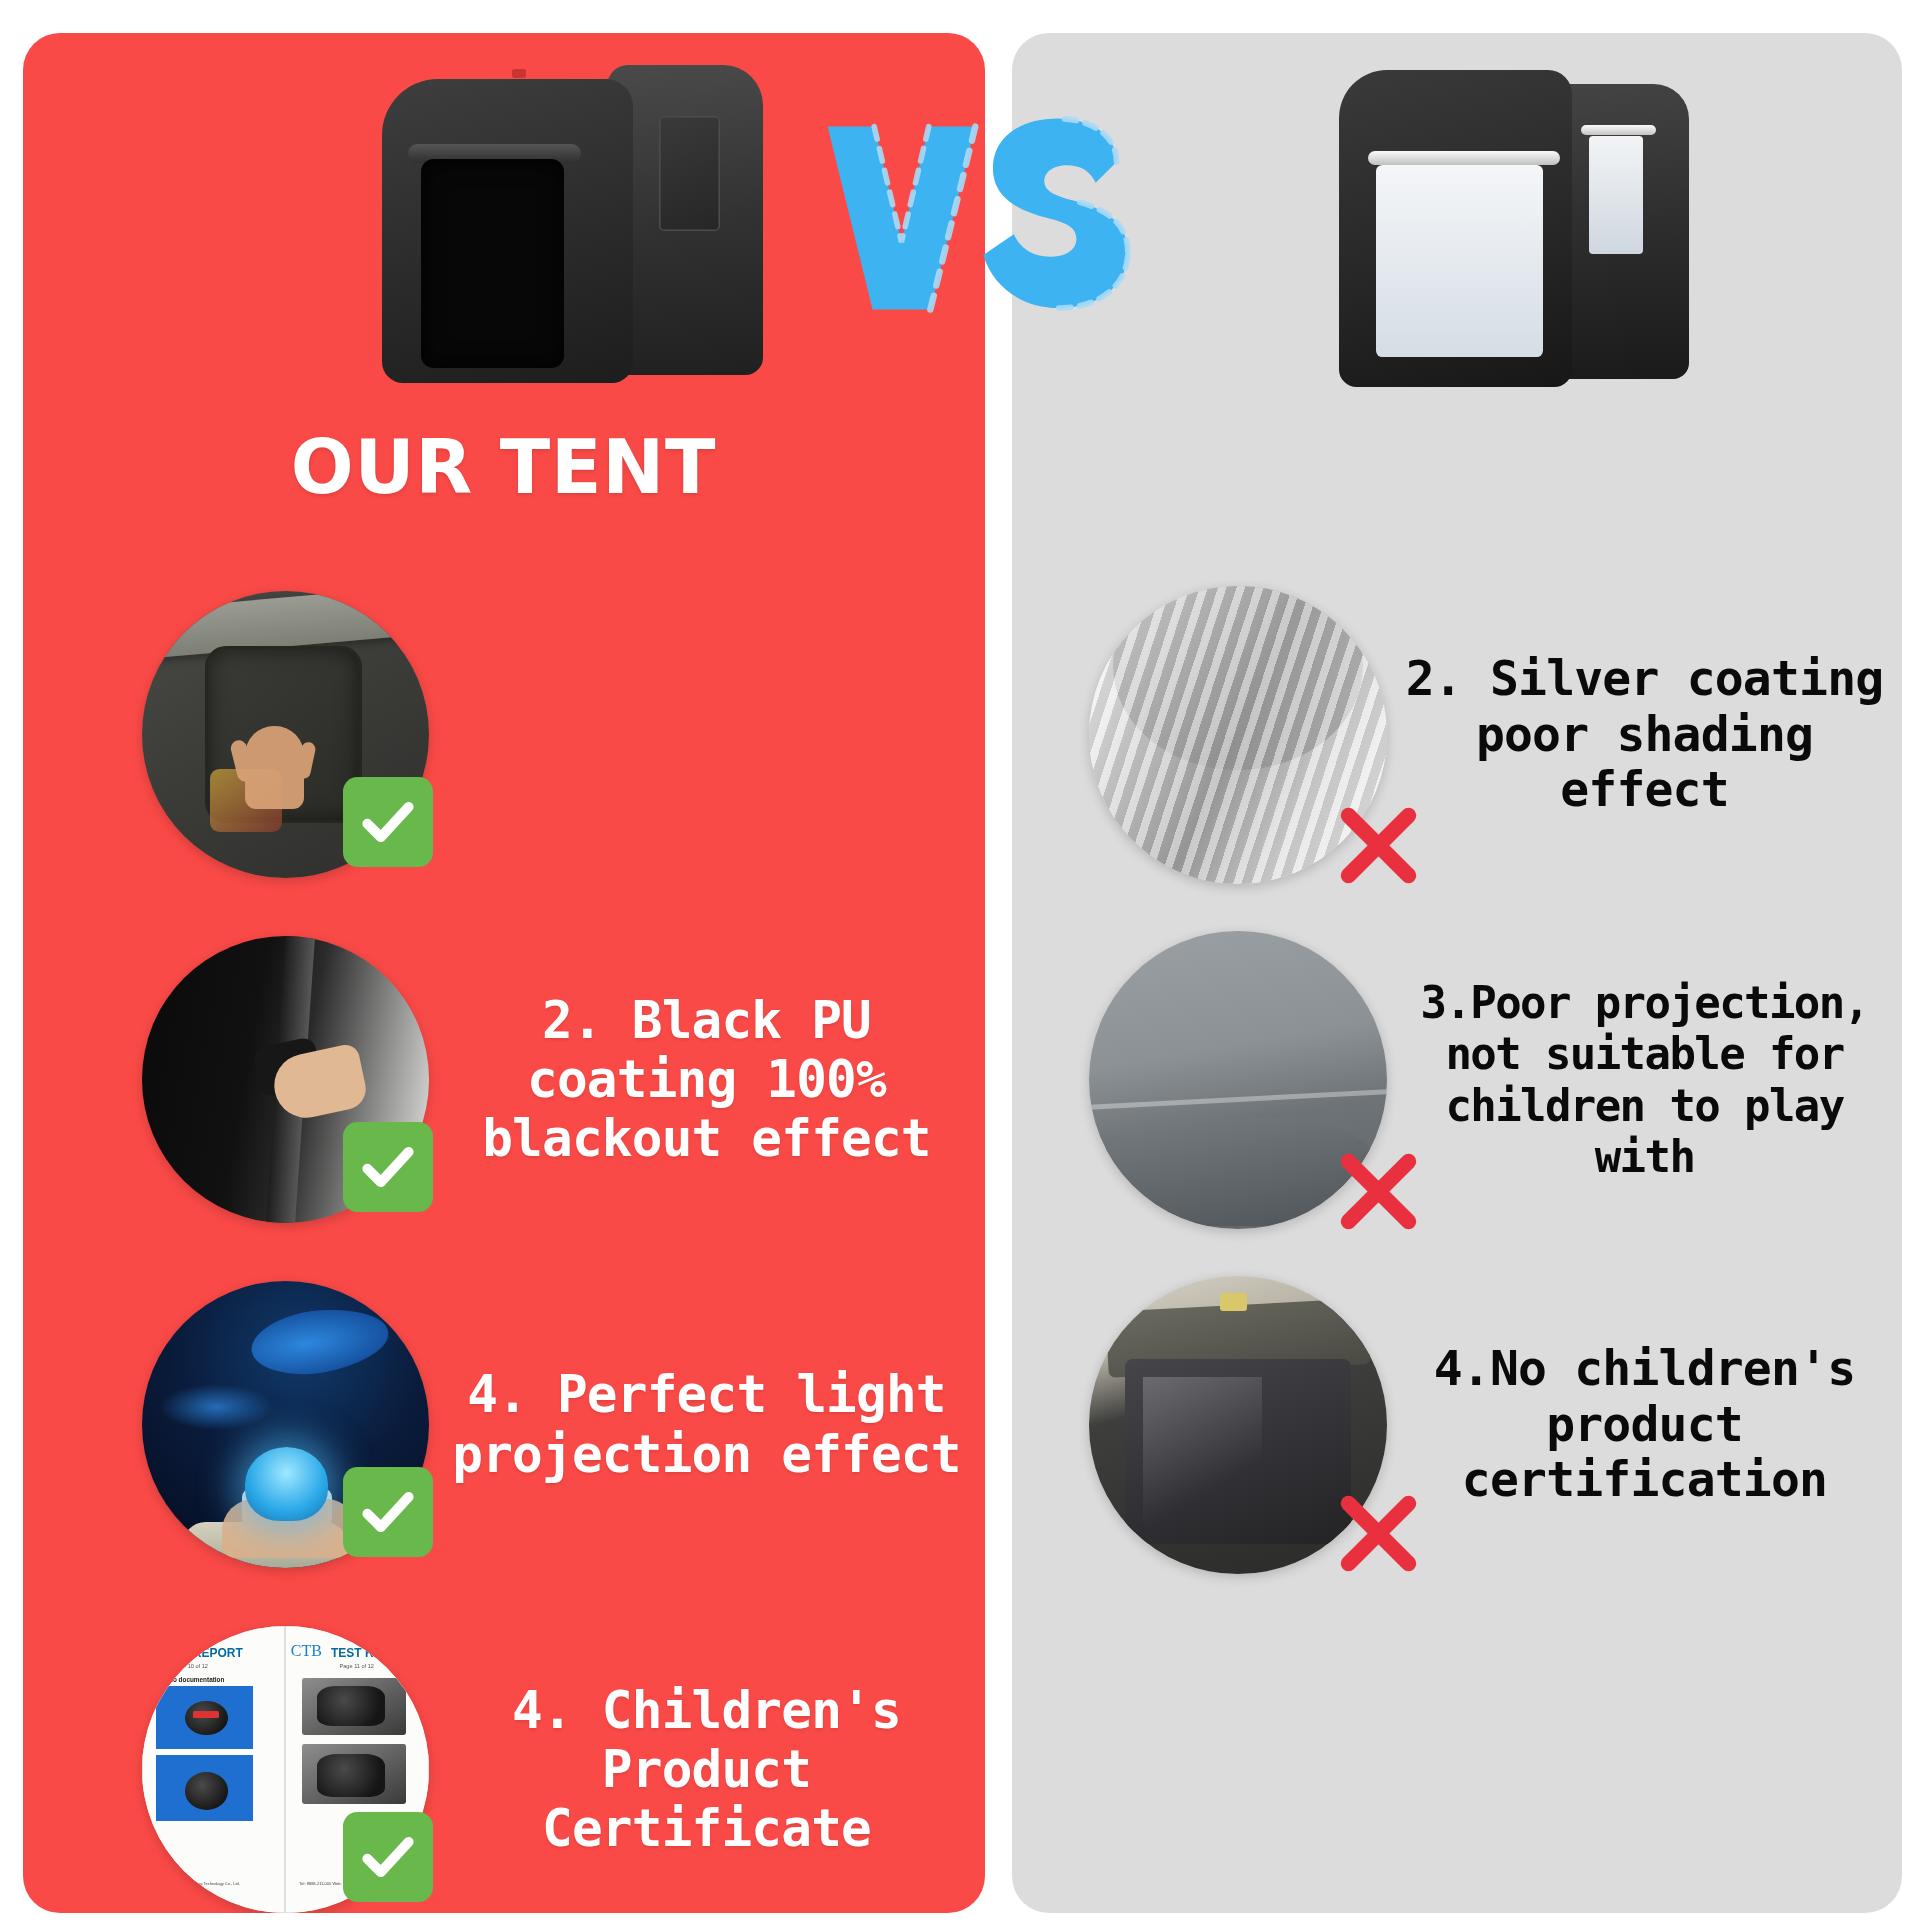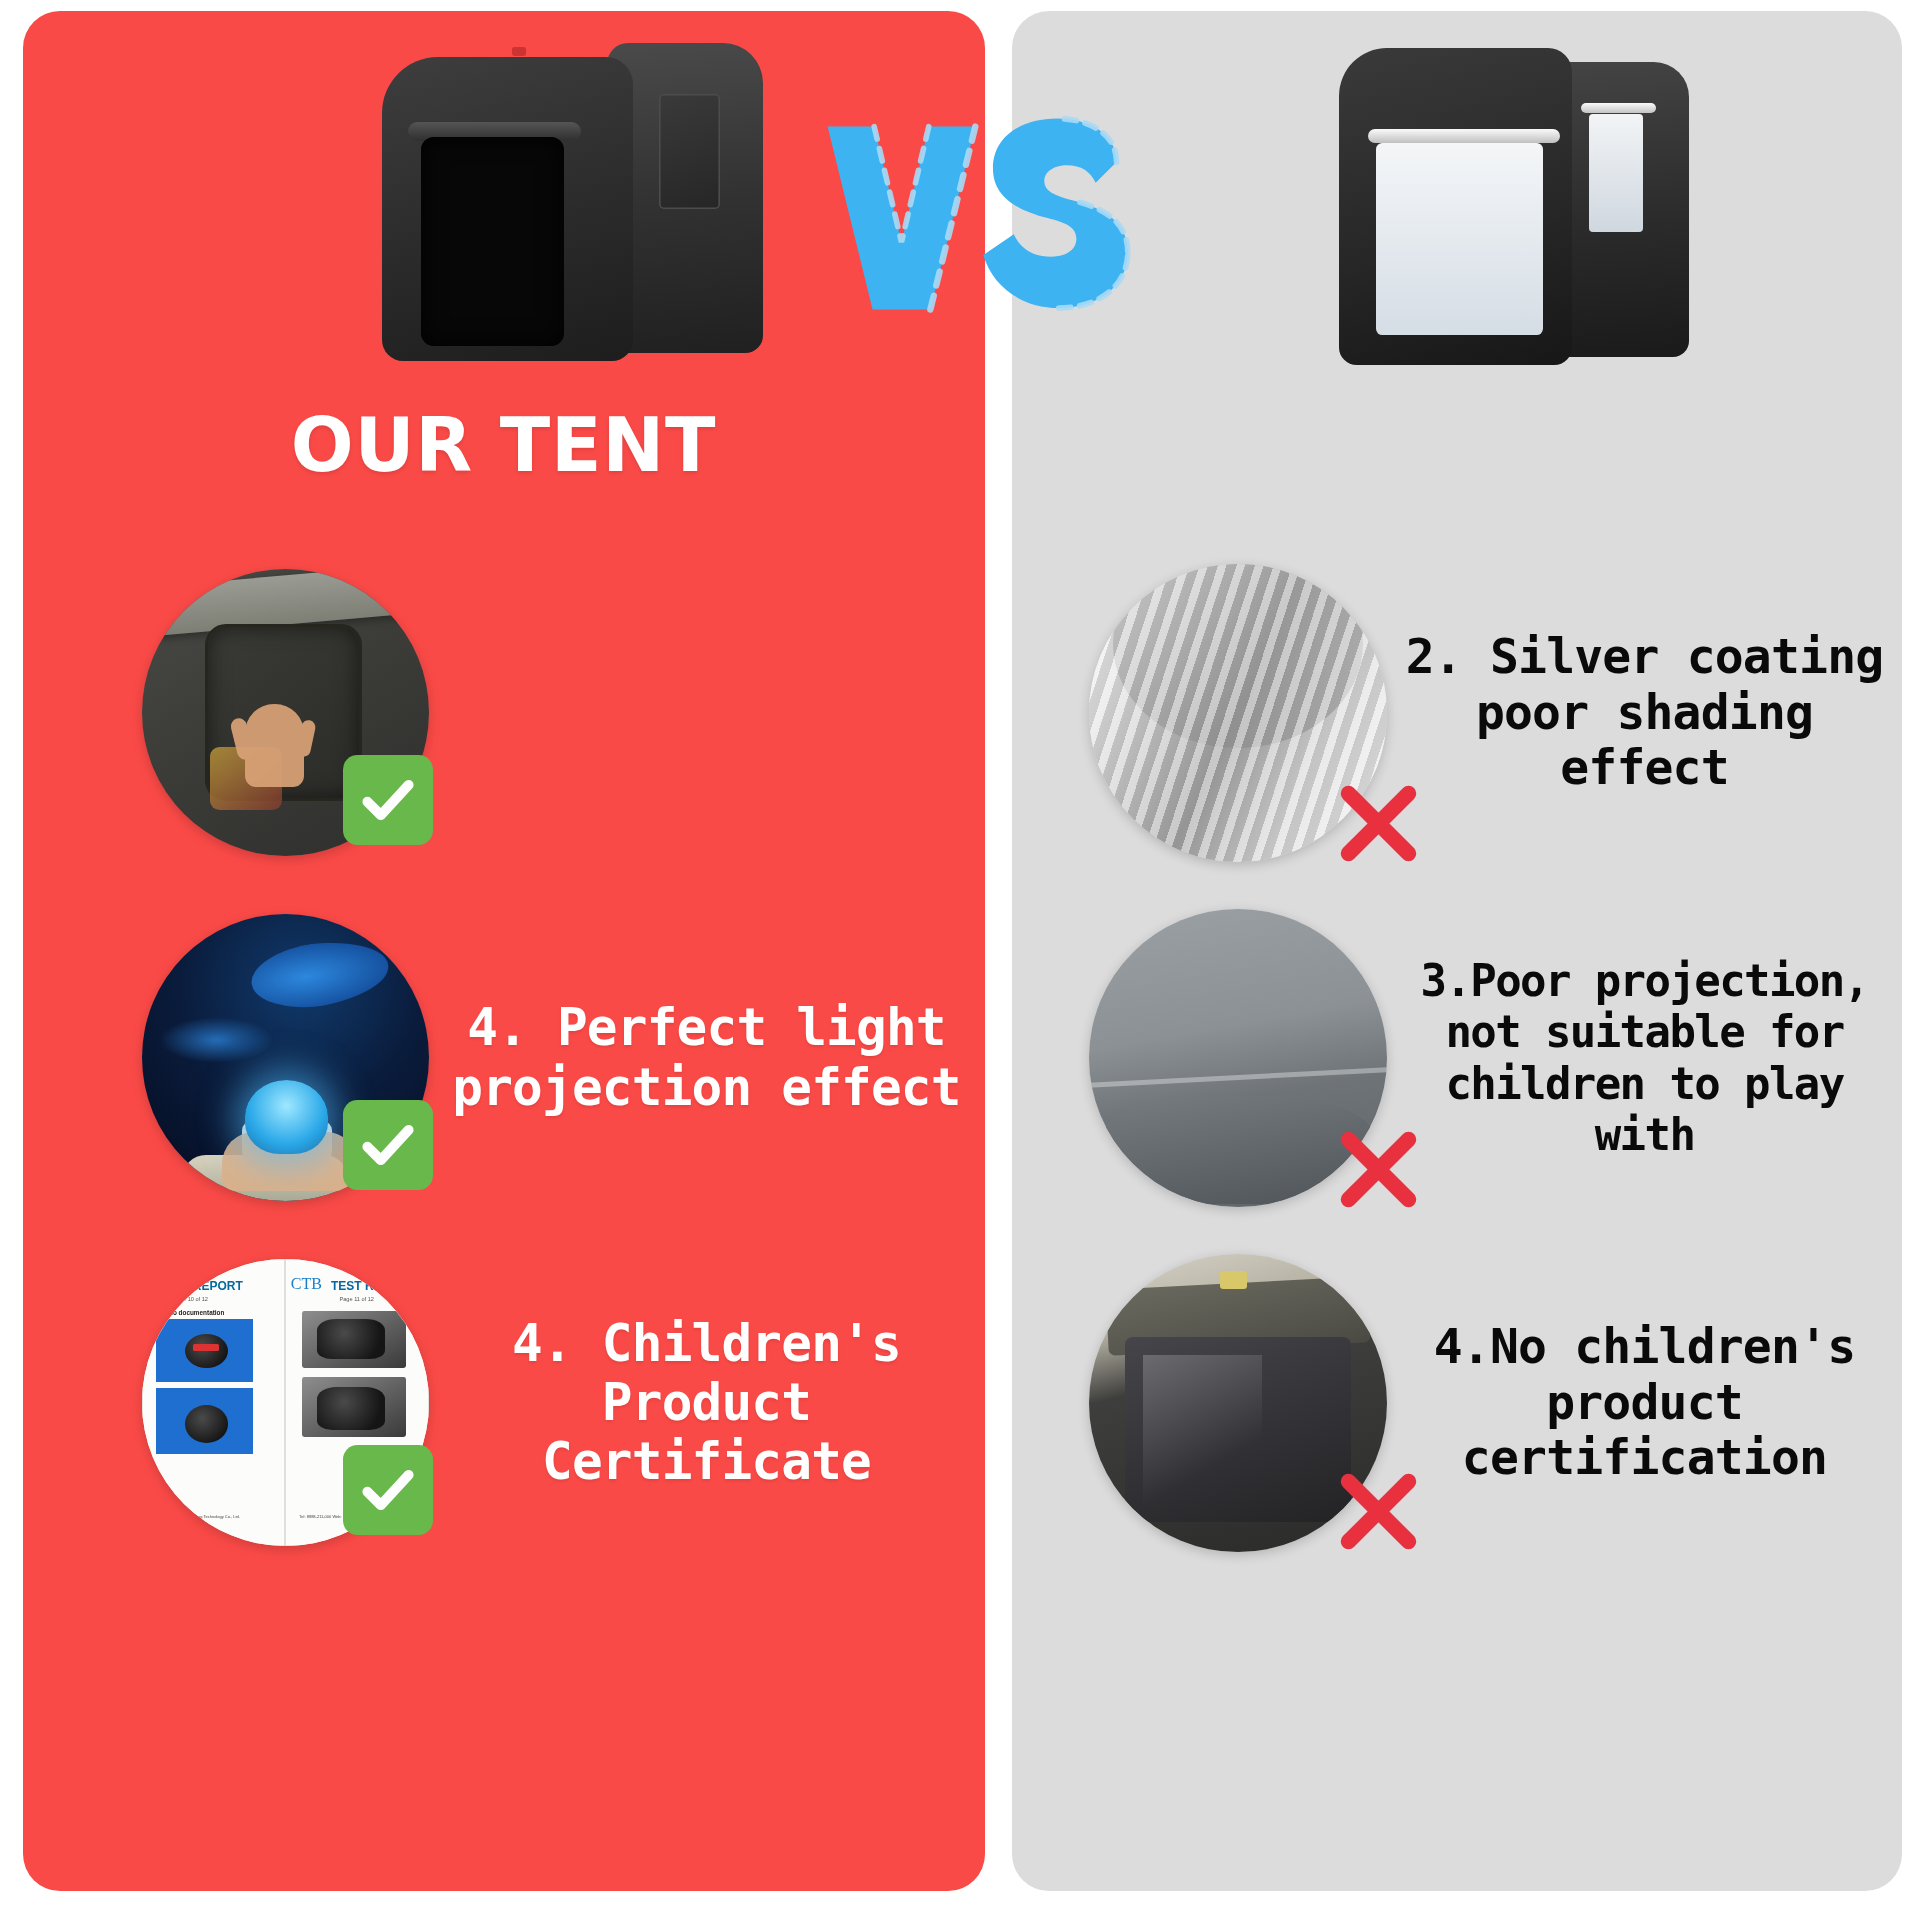--- a/index.html
+++ b/index.html
@@ -2,21 +2,21 @@
 <html style="font-size:13px"><head>
 <meta charset="utf-8">
 <style>
   * { margin:0; padding:0; box-sizing:border-box; }
   html,body { width:1925px; height:1925px; background:#ffffff; overflow:hidden; }
   body { font-family:"Liberation Sans", sans-serif; }
 
   .stage { position:relative; width:1925px; height:1925px; background:#fff; }
 
   
-  .panel { position:absolute; top:11px; height:1880px; border-radius:37px; overflow:hidden; }
+  .panel { position:absolute; top:33px; height:1880px; border-radius:37px; overflow:hidden; }
   .panel-left  { left:22.5px;  width:962px; background:#FA4A47; }
   .panel-right { left:1012px; width:890px; background:#DCDCDC; }
 
   
   .hero-our { position:absolute; left:325px; top:17.6px; width:433px; height:361px; }
   .hero-others { position:absolute; left:285px; top:14.4px; width:417px; height:369px; }
 
   
   .vs { position:absolute; left:818px; top:112px; width:321px; height:209px; z-index:30; }
 
@@ -309,20 +309,37 @@
             </div>
           </div>
           <div class="badge-check" style="right:-4.8px; bottom:11.2px;">
             <svg viewBox="0 0 24 24">
                 <path d="M4.5 12.6 L9.4 17.5 L19.5 6.5" fill="none" stroke="#fff" stroke-width="3.6" stroke-linecap="round" stroke-linejoin="round"></path>
               </svg>
           </div>
         </div>
       </div>
 
+      <div class="row">
+        <div class="thumb-wrap">
+          <div class="thumb thumb-l">
+            <div class="ph img-pu">
+              <div class="pu-edge"></div>
+              <div class="pu-grip"></div>
+              <div class="pu-hand"></div>
+            </div>
+          </div>
+          <div class="badge-check" style="right:-4.8px; bottom:11.2px;">
+            <svg viewBox="0 0 24 24">
+                <path d="M4.5 12.6 L9.4 17.5 L19.5 6.5" fill="none" stroke="#fff" stroke-width="3.6" stroke-linecap="round" stroke-linejoin="round"></path>
+              </svg>
+          </div>
+        </div>
+        <div class="feat-text feat-our">2. Black PU coating 100% blackout effect</div>
+      </div>
 
       <div class="row">
         <div class="thumb-wrap">
           <div class="thumb thumb-l">
             <div class="ph img-proj">
               <div class="whale"></div>
               <div class="wave"></div>
               <div class="kid-body"></div>
               <div class="lamp-base"></div>
               <div class="kid-hands"></div>

